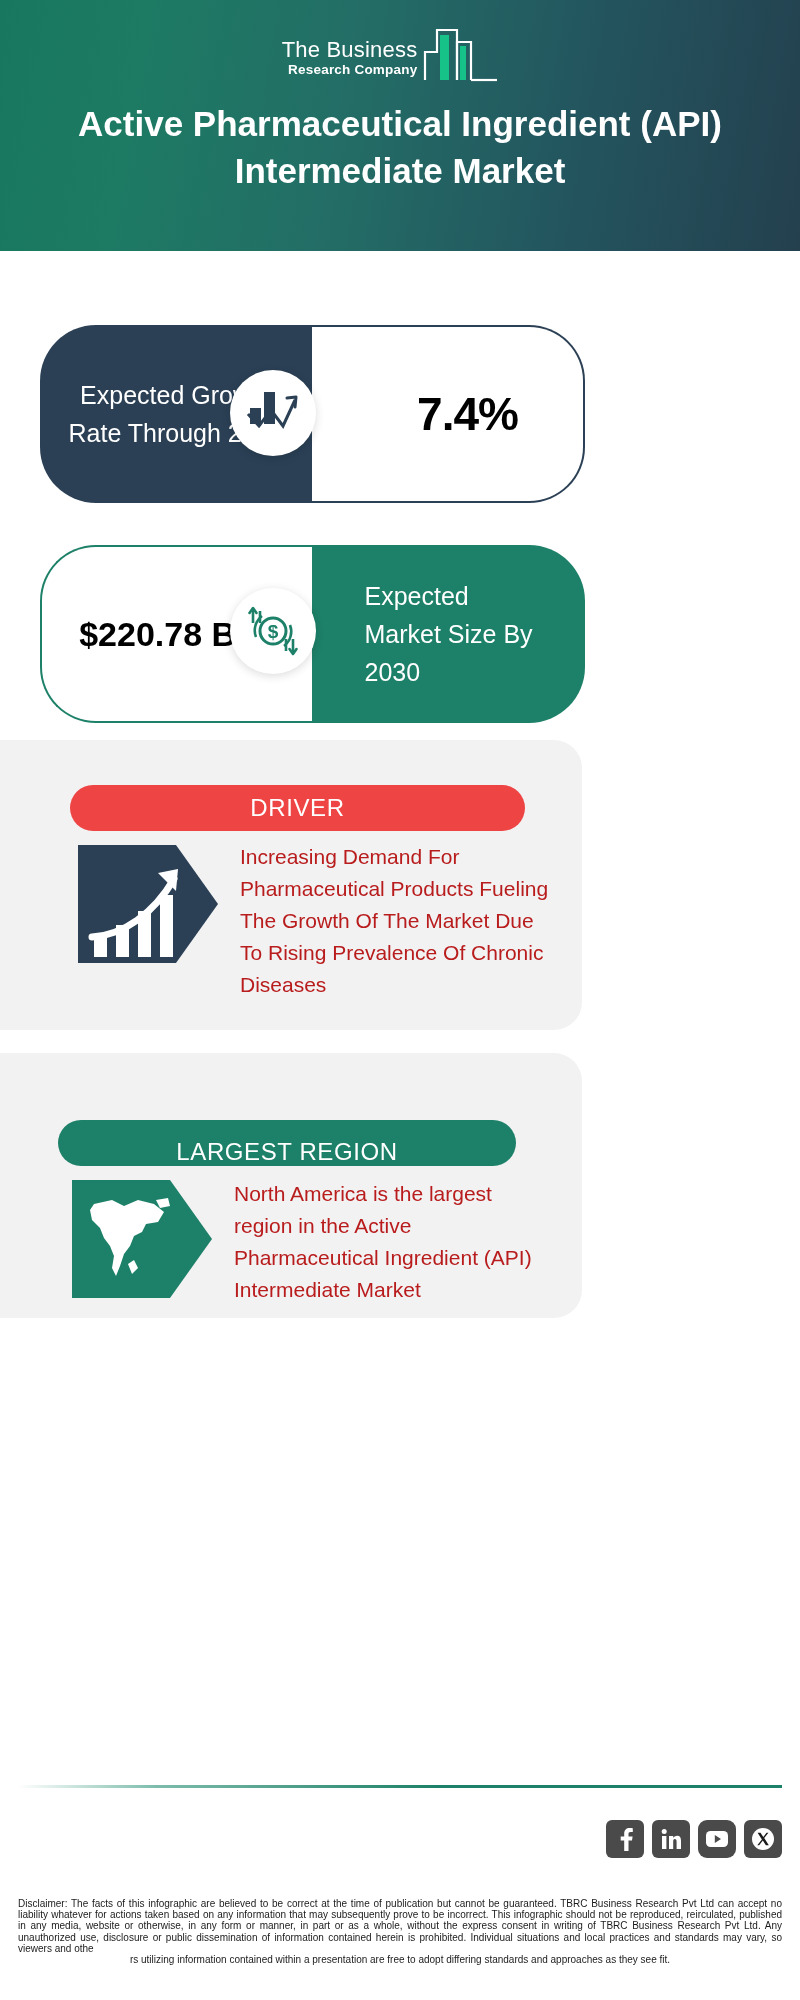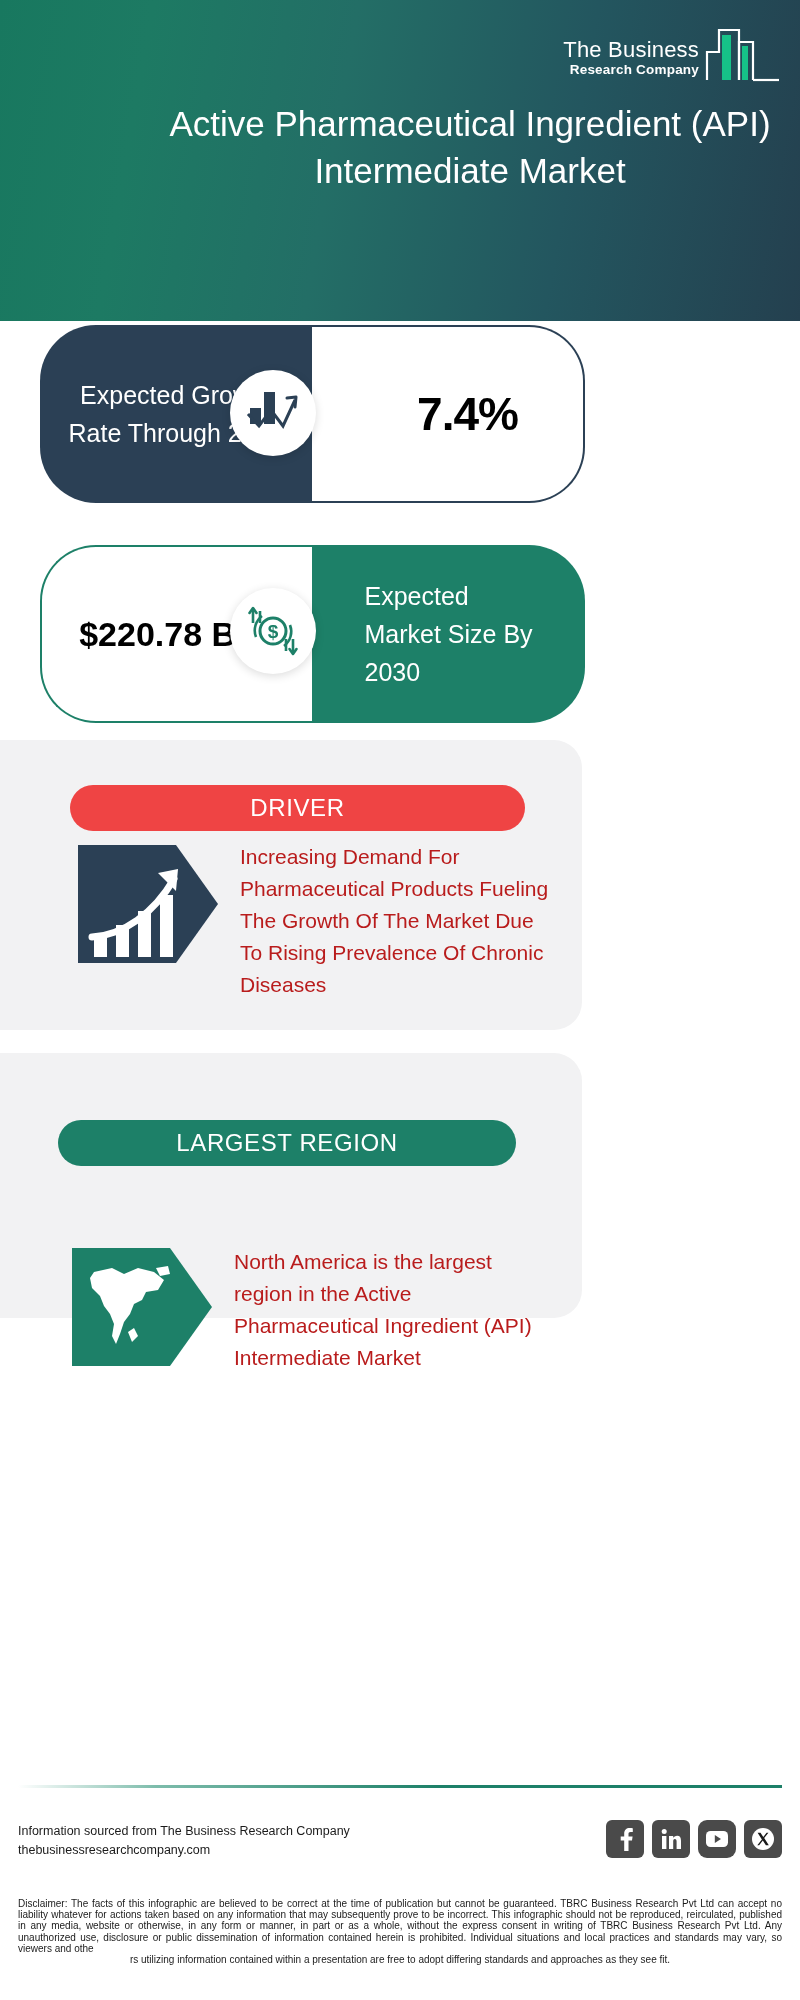--- a/index.html
+++ b/index.html
@@ -6,32 +6,32 @@
   html, body {
     width:800px; height:2000px;
     background:#ffffff;
     font-family:"Liberation Sans", sans-serif;
     overflow:hidden;
   }
   .page { position:relative; width:800px; height:2000px; background:#fff; }
 
   
   .header {
-    position:absolute; left:0; top:0; width:800px; height:321px;
+    position:absolute; left:0; top:0; width:800px; height:251px;
     background:linear-gradient(100deg,#18785f 0%,#1d7a63 18%,#236e66 42%,#23565f 70%,#24404f 100%);
-    display:flex; flex-direction:column; align-items:flex-end;
+    display:flex; flex-direction:column; align-items:center;
   }
   .logo { margin-top:22px; display:flex; align-items:flex-end; gap:6px; height:62px; }
   .logo-words { display:flex; flex-direction:column; align-items:flex-end; padding-bottom:6px; }
   .logo-l1 { color:#fff; font-size:22px; letter-spacing:.2px; line-height:24px; font-weight:400; }
   .logo-l2 { color:#fff; font-size:13.5px; letter-spacing:.2px; line-height:16px; font-weight:700; }
   .logo-mark { width:95px; height:62px; }
 
   .title {
-    color:#ffffff; font-size:35px; line-height:47px; font-weight:400;
+    color:#ffffff; font-size:35px; line-height:47px; font-weight:700;
     text-align:center; width:660px; margin-top:16px;
   }
 
   
   .stat1 { position:absolute; left:40px; top:325px; width:545px; height:178px; }
   .s1-left {
     position:absolute; left:0; top:0; width:272px; height:178px;
     background:#2b4055;
     border-radius:56px 0 0 56px;
     display:flex; align-items:center; justify-content:center;
@@ -88,25 +88,25 @@
   }
   .panel-driver { top:740px; height:290px; }
   .panel-region { top:1053px; height:265px; }
 
   .pill {
     position:absolute; height:46px; border-radius:23px;
     display:flex; align-items:center; justify-content:center;
     color:#fff; font-size:24px; letter-spacing:.6px;
   }
   .pill-driver { left:70px; top:785px; width:455px; background:#ef4444; }
-  .pill-region { left:58px; top:1120px; width:458px; background:#1d8068; }
+  .pill-region { left:58px; top:1120px; width:458px; background:#1d8068;align-items:flex-end; }
 
   .row { position:absolute; display:flex; align-items:flex-start; }
   .row-driver { left:78px; top:845px; }
-  .row-region { left:72px; top:1248px; }
+  .row-region { left:72px; top:1180px; }
 
   .icon-pent { width:140px; height:118px; flex:none; }
   .body-txt {
     font-size:21px; line-height:32px; color:#b91c1c;
     width:320px; margin-left:22px; margin-top:-4px;
   }
   .body-txt-region { margin-top:-2px; }
 
   
   .divider {
@@ -225,24 +225,20 @@
                L70 52 L62 56 L58 66 L52 74 L48 86 L44 96 L40 88 L42 76
                L38 66 L32 58 L28 48 L20 40 L18 30 Z" fill="#ffffff"></path>
       <path d="M84 20 L96 18 L98 26 L88 28 Z" fill="#ffffff"></path>
       <path d="M56 84 L62 80 L66 88 L60 94 Z" fill="#ffffff"></path>
     </svg>
     <div class="body-txt body-txt-region">North America is the largest region in the Active Pharmaceutical Ingredient (API) Intermediate Market</div>
   </div>
 
   <div class="divider"></div>
 
-  <div class="foot-txt">
-    <div>Information sourced from The Business Research Company</div>
-    <div>thebusinessresearchcompany.com</div>
-  </div>
 
   <div class="socials">
     <div class="sq">
       <svg width="22" height="24" viewBox="0 0 22 24">
         <path d="M14.5 24 V13.5 H18 L18.6 9.4 H14.5 V6.9 C14.5 5.7 14.9 4.9 16.6 4.9 H18.8 V1.2 C18.4 1.15 17.1 1 15.6 1 C12.4 1 10.2 2.95 10.2 6.5 V9.4 H6.7 V13.5 H10.2 V24 Z" fill="#ffffff"></path>
       </svg>
     </div>
     <div class="sq">
       <svg width="22" height="22" viewBox="0 0 22 22">
         <rect x="2" y="8" width="4.4" height="13" fill="#ffffff"></rect>

